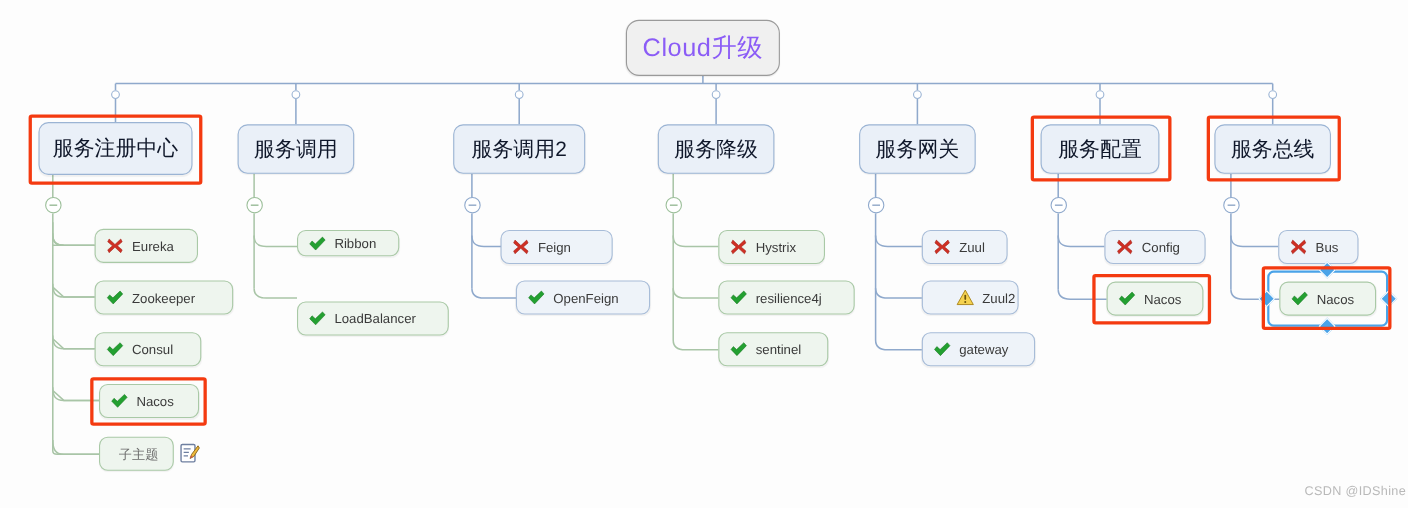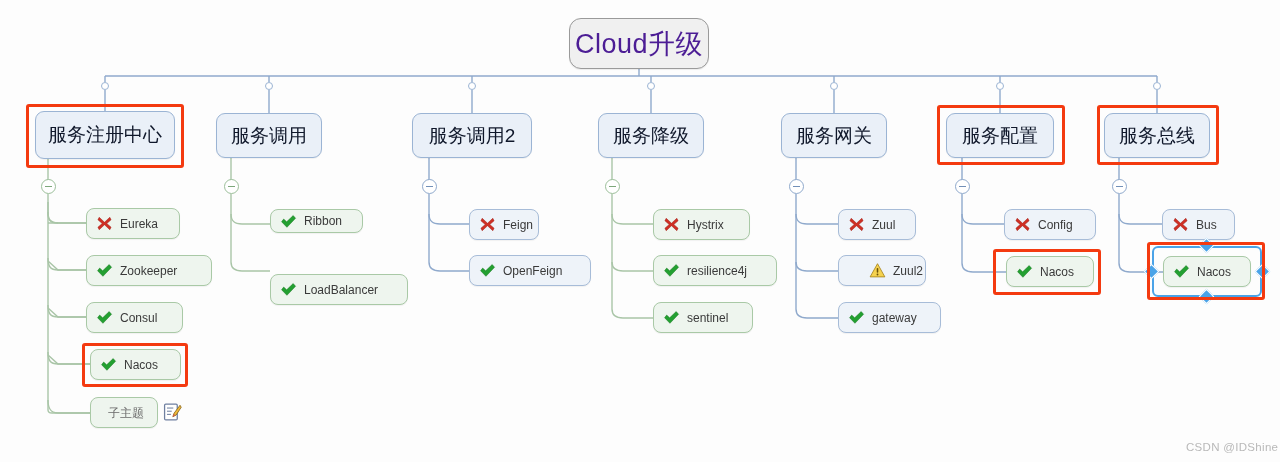--- a/index.html
+++ b/index.html
@@ -26,22 +26,22 @@
     width: 1280px; height: 462px;
     pointer-events: none;
   }
 
   
   .root-node {
     position: absolute;
     background: #f0f0f0;
     border: 1.5px solid #9a9a9a;
     border-radius: 12px;
-    color: #4c1d95;
-    font-size: 27px;
+    color: #8b5cf6;
+    font-size: 23px;
     display: flex;
     align-items: center;
     justify-content: center;
     letter-spacing: .5px;
     box-shadow: 0 1px 1px rgba(0,0,0,.07);
   }
 
   
   .l2-node {
     position: absolute;
@@ -328,21 +328,21 @@
     </svg>
     <span class="leaf-label">Ribbon</span>
   </div>
   <div class="leaf-node green" style="left:270px; top:255px; width:138px; height:31px;margin-top:19px;">
     <svg class="st-icon" viewBox="0 0 24 24">
       <path d="M2.2 12.3 L5.2 8.6 L9.4 12.4 L18.6 3.6 L22 7.4 L9.8 20.2 Z" fill="#23a031" stroke="#17761f" stroke-width="0.7"></path>
     </svg>
     <span class="leaf-label">LoadBalancer</span>
   </div>
 
-  <div class="leaf-node blue" style="left:469px; top:209px; width:70px; height:31px;">
+  <div class="leaf-node blue" style="left:455px; top:209px; width:102px; height:31px;">
     <svg class="st-icon" viewBox="0 0 24 24">
       <path d="M4.5 3.2 L12 10.2 L19.5 3.2 L21.3 6.8 L15.2 12 L21.3 17.2 L19.5 20.8 L12 13.8 L4.5 20.8 L2.7 17.2 L8.8 12 L2.7 6.8 Z" fill="#cf2f24" stroke="#9e1f17" stroke-width="0.7"></path>
     </svg>
     <span class="leaf-label">Feign</span>
   </div>
   <div class="leaf-node blue" style="left:469px; top:255px; width:122px; height:31px;">
     <svg class="st-icon" viewBox="0 0 24 24">
       <path d="M2.2 12.3 L5.2 8.6 L9.4 12.4 L18.6 3.6 L22 7.4 L9.8 20.2 Z" fill="#23a031" stroke="#17761f" stroke-width="0.7"></path>
     </svg>
     <span class="leaf-label">OpenFeign</span>

